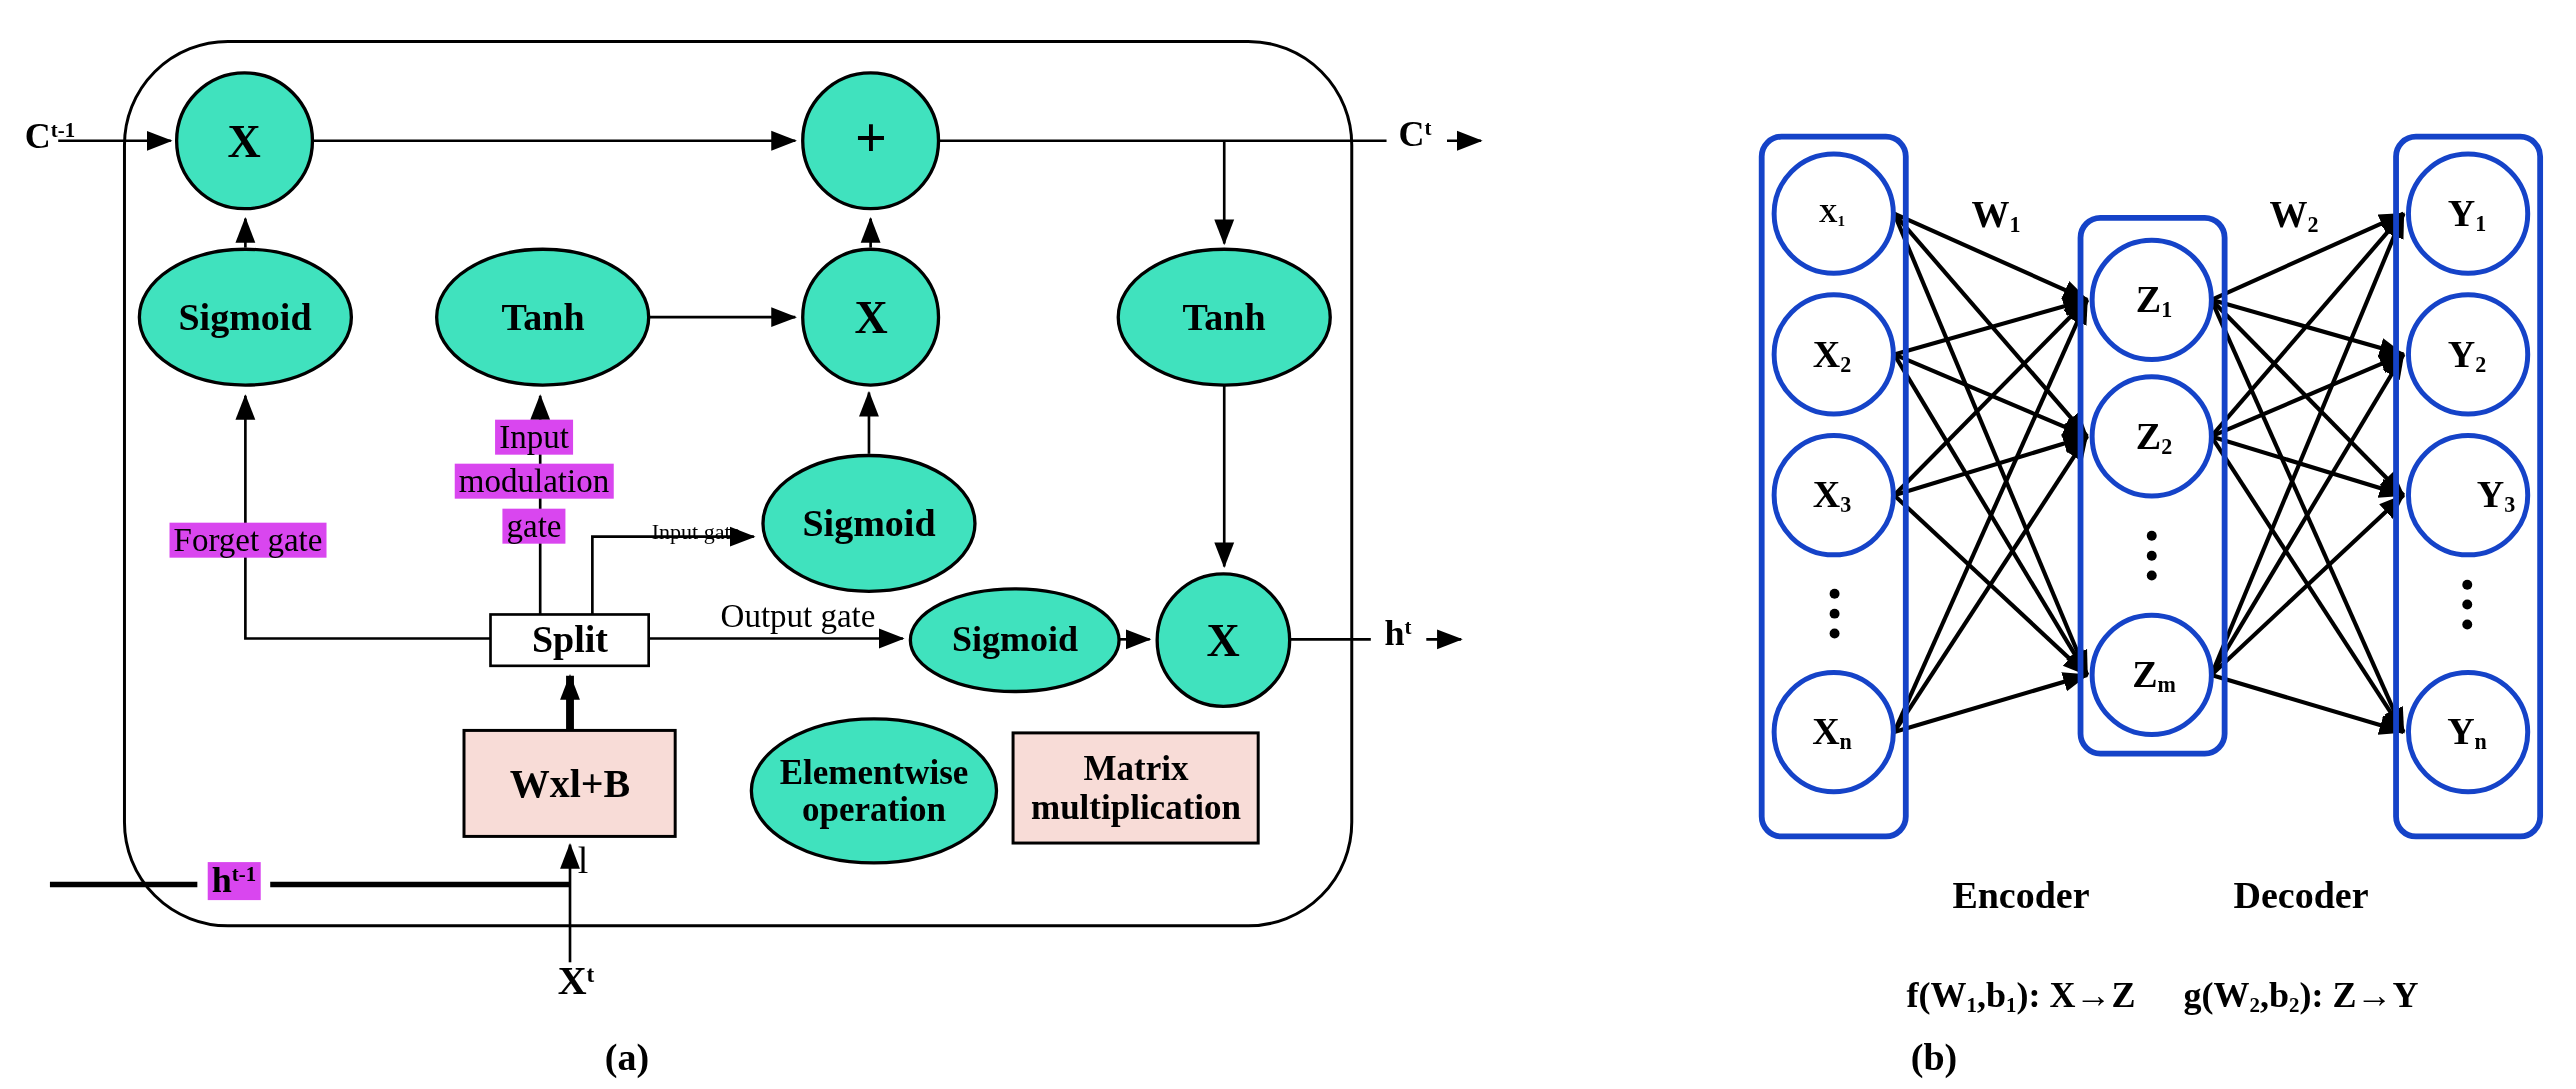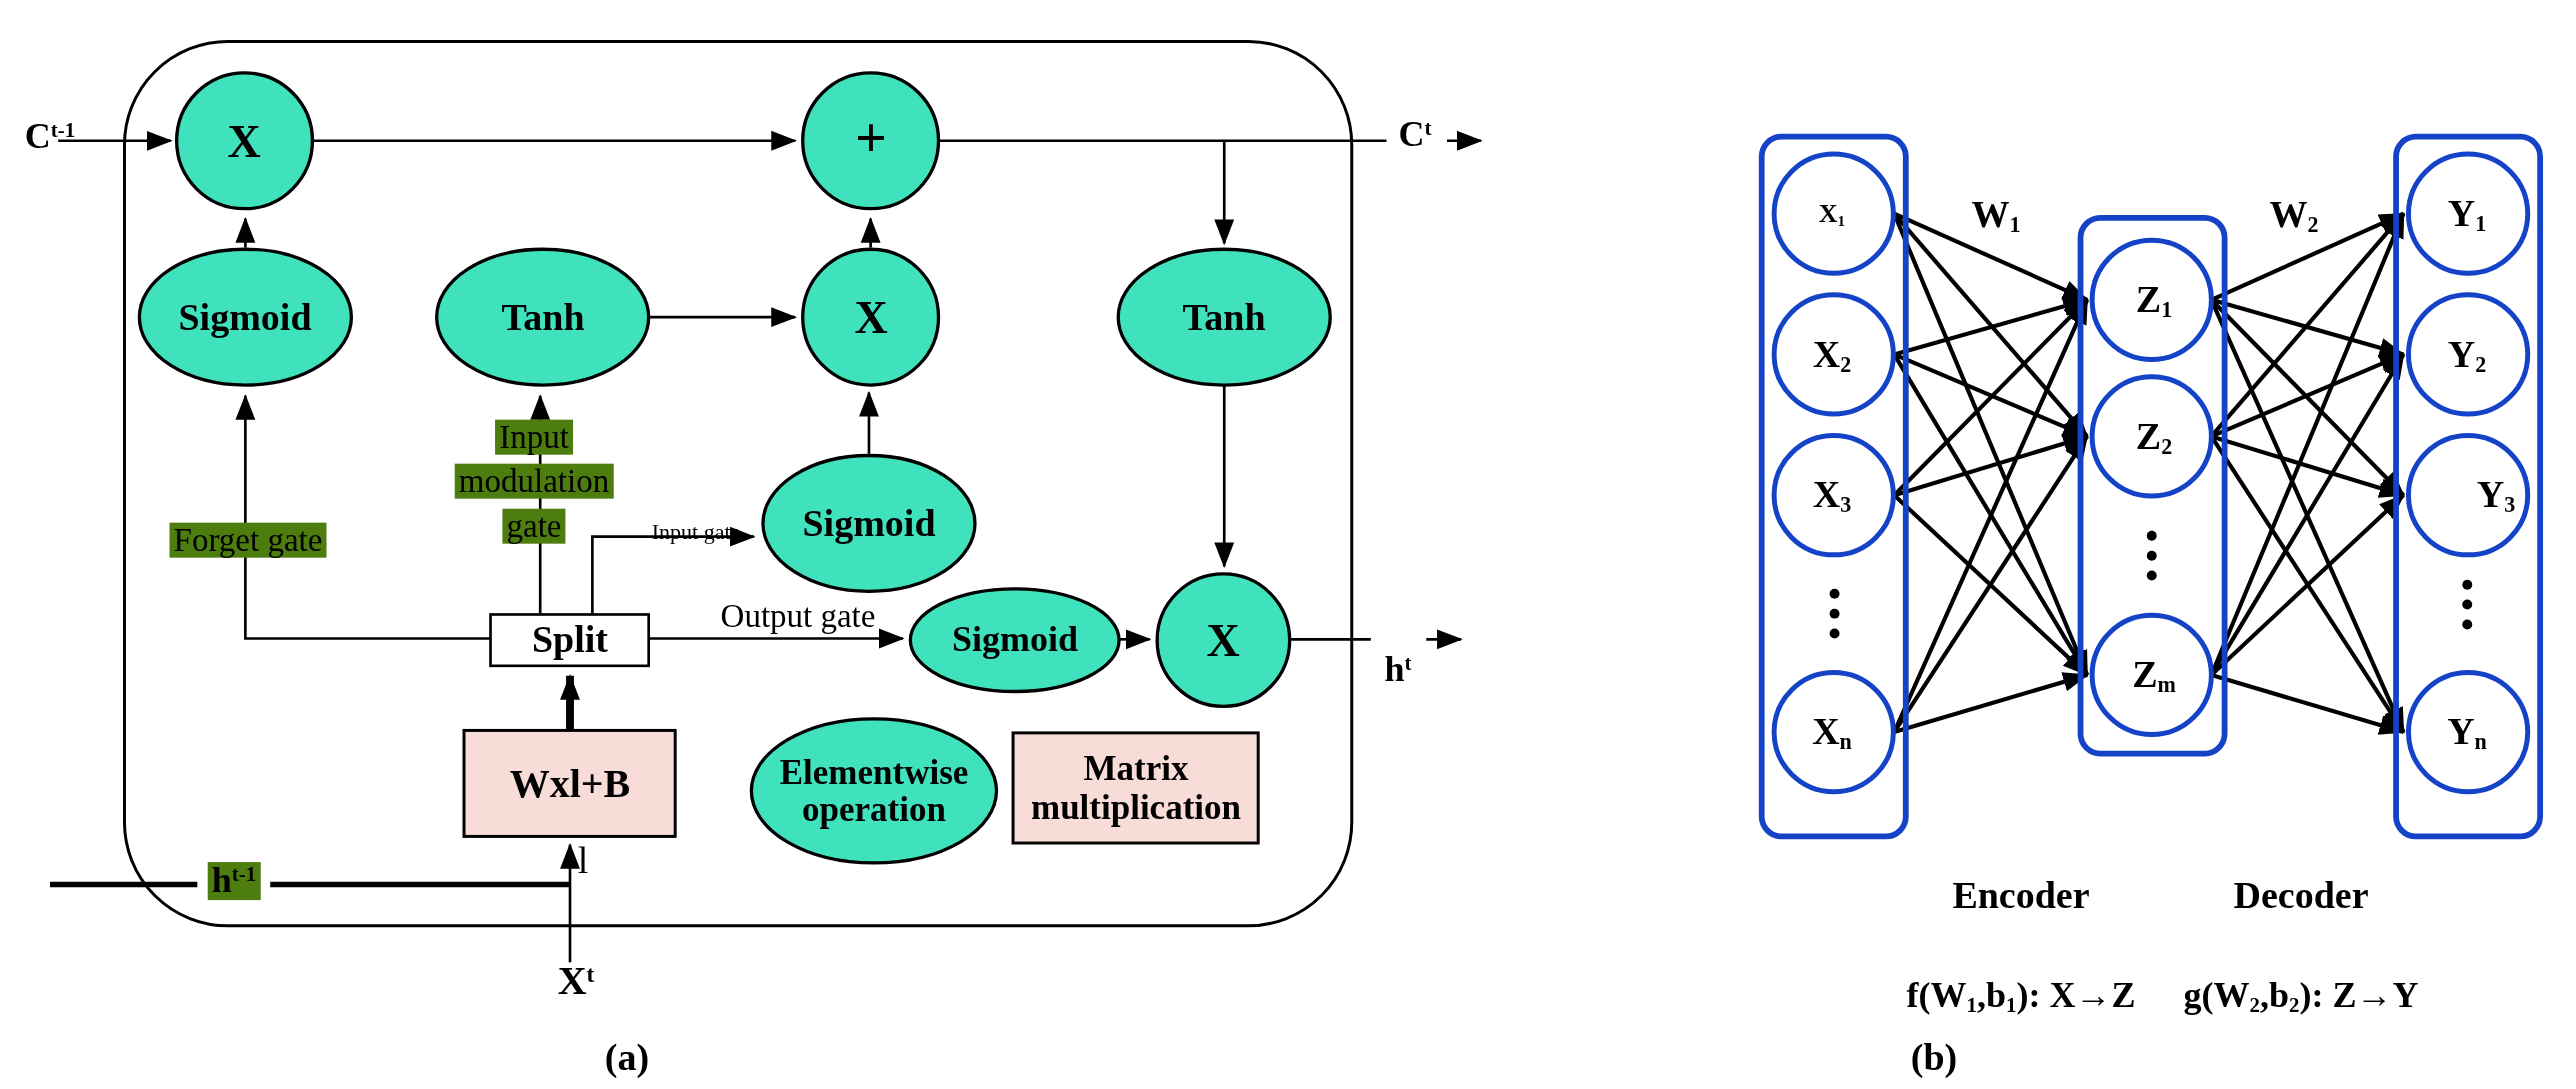--- a/index.html
+++ b/index.html
@@ -2,21 +2,21 @@
 <html style="--teal: #40E2BE; --pink: #F8DCD7; --blue: #1543C8;font-size:13.3px"><head>
 <meta charset="utf-8">
 <style>
   html,body{margin:0;padding:0;background:#fff;}
   #canvas{position:relative;width:2576px;height:1089px;background:#fff;overflow:hidden;
           font-family:"Liberation Serif","DejaVu Serif",serif;}
   #shapes{position:absolute;left:0;top:0;}
   .lbl{position:absolute;transform:translate(-50%,-50%);font-weight:bold;color:#000;
        white-space:nowrap;line-height:1.05;text-align:center;}
   .reg{font-weight:400;}
-  .bgw{background:#4d7c0f;padding:0 4.1px;}
+  .bgw{background:#d946ef;padding:0 4.1px;}
   .lbl sup{font-size:58%;vertical-align:baseline;position:relative;top:-0.52em;}
   .lbl sub{font-size:58%;vertical-align:baseline;position:relative;top:0.24em;}
   .aline{stroke:#000;stroke-width:3.2;fill:none;}
   .thick{stroke-width:6.5;}
   .xthick{stroke-width:9.5;}
   .teal{fill:var(--teal);stroke:#000;stroke-width:4;}
   .cellbox{fill:none;stroke:#000;stroke-width:3.6;}
   .whitebox{fill:#fff;stroke:#000;stroke-width:3.2;}
   .pinkbox{fill:var(--pink);stroke:#000;stroke-width:3.6;}
   .bshape{fill:none;stroke:var(--blue);stroke-width:7;}
@@ -137,21 +137,21 @@
   <div class="lbl" style="left:1415px;top:135px;font-size:36px;"><span>C</span><sup>t</sup></div>
   <div class="lbl" style="left:244px;top:142px;font-size:46px;">X</div>
   <div class="lbl" style="left:871px;top:138px;font-size:56px;">+</div>
   <div class="lbl" style="left:245px;top:318px;font-size:38px;">Sigmoid</div>
   <div class="lbl" style="left:543px;top:318px;font-size:38px;">Tanh</div>
   <div class="lbl" style="left:871px;top:318px;font-size:46px;">X</div>
   <div class="lbl" style="left:1224px;top:318px;font-size:38px;">Tanh</div>
   <div class="lbl" style="left:869px;top:524px;font-size:38px;">Sigmoid</div>
   <div class="lbl" style="left:1015px;top:640px;font-size:36px;">Sigmoid</div>
   <div class="lbl" style="left:1223px;top:641px;font-size:46px;">X</div>
-  <div class="lbl" style="left:1398px;top:634px;font-size:36px;margin-top:36px;"><span>h</span><sup>t</sup></div>
+  <div class="lbl" style="left:1398px;top:634px;font-size:36px;"><span>h</span><sup>t</sup></div>
   <div class="lbl" style="left:570px;top:640px;font-size:38px;">Split</div>
   <div class="lbl" style="left:570px;top:784px;font-size:40px;">Wxl+B</div>
 
   <div class="lbl reg bgw" style="left:248px;top:540px;font-size:33px;">Forget gate</div>
   <div class="lbl reg bgw" style="left:534px;top:437px;font-size:33px;">Input</div>
   <div class="lbl reg bgw" style="left:534px;top:481px;font-size:33px;">modulation</div>
   <div class="lbl reg bgw" style="left:534px;top:526px;font-size:33px;">gate</div>
   <div class="lbl reg" style="left:696px;top:508px;font-size:22px;margin-top:24px;">Input gate</div>
   <div class="lbl reg" style="left:798px;top:616px;font-size:33px;">Output gate</div>
   <div class="lbl reg" style="left:583px;top:861px;font-size:38px;">l</div>

